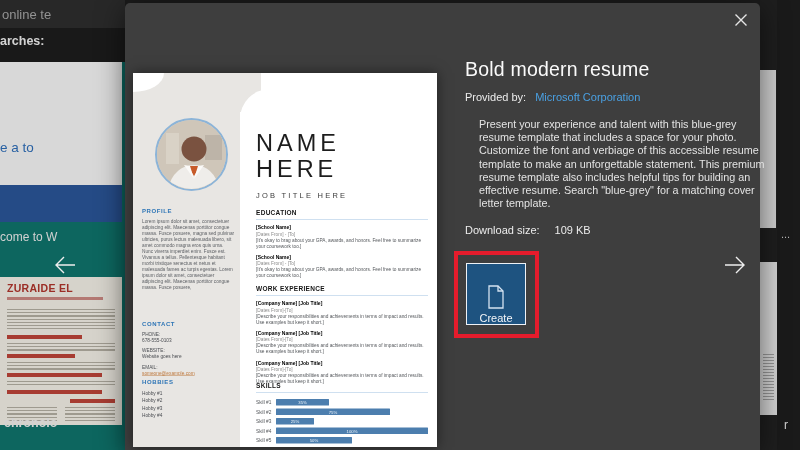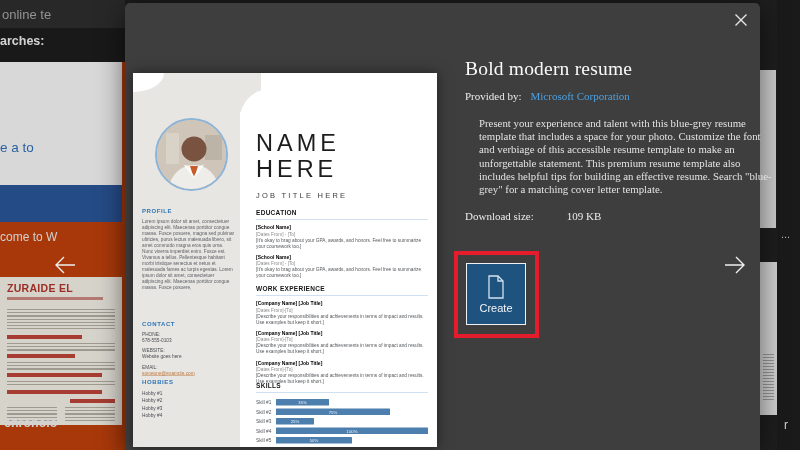--- a/index.html
+++ b/index.html
@@ -2,21 +2,21 @@
 <html><head>
 <meta charset="utf-8">
 <style>
   * { margin:0; padding:0; box-sizing:border-box; }
   html,body { width:800px; height:450px; overflow:hidden; background:#1f1f1f;
     font-family:"Liberation Sans", sans-serif; }
   .abs { position:absolute; }
   #stage { position:relative; width:800px; height:450px; overflow:hidden; }
 
   
-  #bg-left { left:0; top:0; width:125px; height:450px; background:#c2410c; z-index:1; overflow:hidden; }
+  #bg-left { left:0; top:0; width:125px; height:450px; background:#0f766e; z-index:1; overflow:hidden; }
   .bgl-row1 { left:0; top:0; width:125px; height:28px; background:#2e2e2e; }
   .bgl-search-txt { left:2px; top:7px; font-size:13px; color:#a9a9a9; white-space:nowrap; }
   .bgl-row2 { left:0; top:28px; width:125px; height:34px; background:#1d1d1d;text-align:right; }
   .bgl-sugg-txt { left:0px; top:6px; font-size:12.5px; font-weight:bold; color:#f2f2f2; white-space:nowrap; }
   .thumb-welcome { left:0; top:62px; width:122px; height:160px; background:#f9f9f9; }
   .tour-text { left:0px; top:78px; font-size:13.5px; color:#2e6fbb; white-space:nowrap; }
   .blue-rect { left:0; top:123px; width:122px; height:37px; background:#2b579a; }
   .caption1 { left:0px; top:230px; font-size:12px; color:#f0f0f0; white-space:nowrap; }
   .thumb-resume { left:0; top:277px; width:122px; height:148px; background:#f6f3ea; overflow:hidden; }
   .zr-title { left:7px; top:5px; font-size:10.5px; font-weight:bold; color:#b3352c; letter-spacing:0.3px; white-space:nowrap; }
@@ -40,32 +40,32 @@
   #modal { left:125px; top:3px; width:635px; height:447px; background:#3e3e3e;
     border-radius:5px 5px 0 0; box-shadow:0 6px 28px rgba(0,0,0,0.55); z-index:10; }
   #close-btn { right:10px; top:8px; width:18px; height:18px; cursor:pointer; display:flex;
     align-items:center; justify-content:center; }
 
   .nav-arrow { width:30px; height:30px; z-index:20; cursor:pointer; }
   #arrow-left { left:50px; top:250px; }
   #arrow-right { left:720px; top:250px; }
 
   
-  #panel { left:340px; top:55px; width:300px; color:#e8e8e8;font-family:Liberation Serif, serif; }
+  #panel { left:340px; top:55px; width:300px; color:#e8e8e8; }
   .p-title { font-size:19.5px; font-weight:normal; color:#fafafa; letter-spacing:0.2px; }
   .p-provided { margin-top:10px; font-size:11px; color:#ececec; }
   .p-provider-link { color:#4aa0e2; margin-left:9px; cursor:pointer; }
   .p-desc { margin-top:15px; width:294px; font-size:10.8px; line-height:13.2px; color:#e3e3e3;margin-left:14px; }
   .p-dl { margin-top:14px; font-size:11px; color:#ececec; }
-  .p-dl-val { margin-left:33px; }
+  .p-dl-val { margin-left:15px; }
 
   #red-box { left:329px; top:248px; width:85px; height:87px; border:4px solid #e51c2c; }
   #create-btn { left:341px; top:260px; width:60px; height:62px; background:#1e5380;
     border:1px solid #eef2f6; display:flex; flex-direction:column; align-items:center;
-    justify-content:center; gap:3px; cursor:pointer; }
+    justify-content:flex-end; gap:3px; cursor:pointer; }
   #create-btn span { font-size:11px; color:#f4f6f8; }
 
   
   #page-holder { left:8px; top:70px; width:304px; height:374px; background:#fff;
     box-shadow:0 0 12px rgba(0,0,0,0.5); overflow:hidden; }
   #page { width:608px; height:748px; transform:scale(0.5); transform-origin:0 0; position:relative; background:#fff; }
   .side-gray { left:0; top:0; width:214px; height:748px; background:#e8e6e3; }
   .side-bump { left:214px; top:0; width:42px; height:78px; background:#e8e6e3; }
   .main-white { left:214px; top:32px; width:394px; height:716px; background:#fff; border-top-left-radius:60px; }
   .corner-notch { left:0; top:0; width:62px; height:38px; background:#fff; border-radius:0 0 100% 0; }

